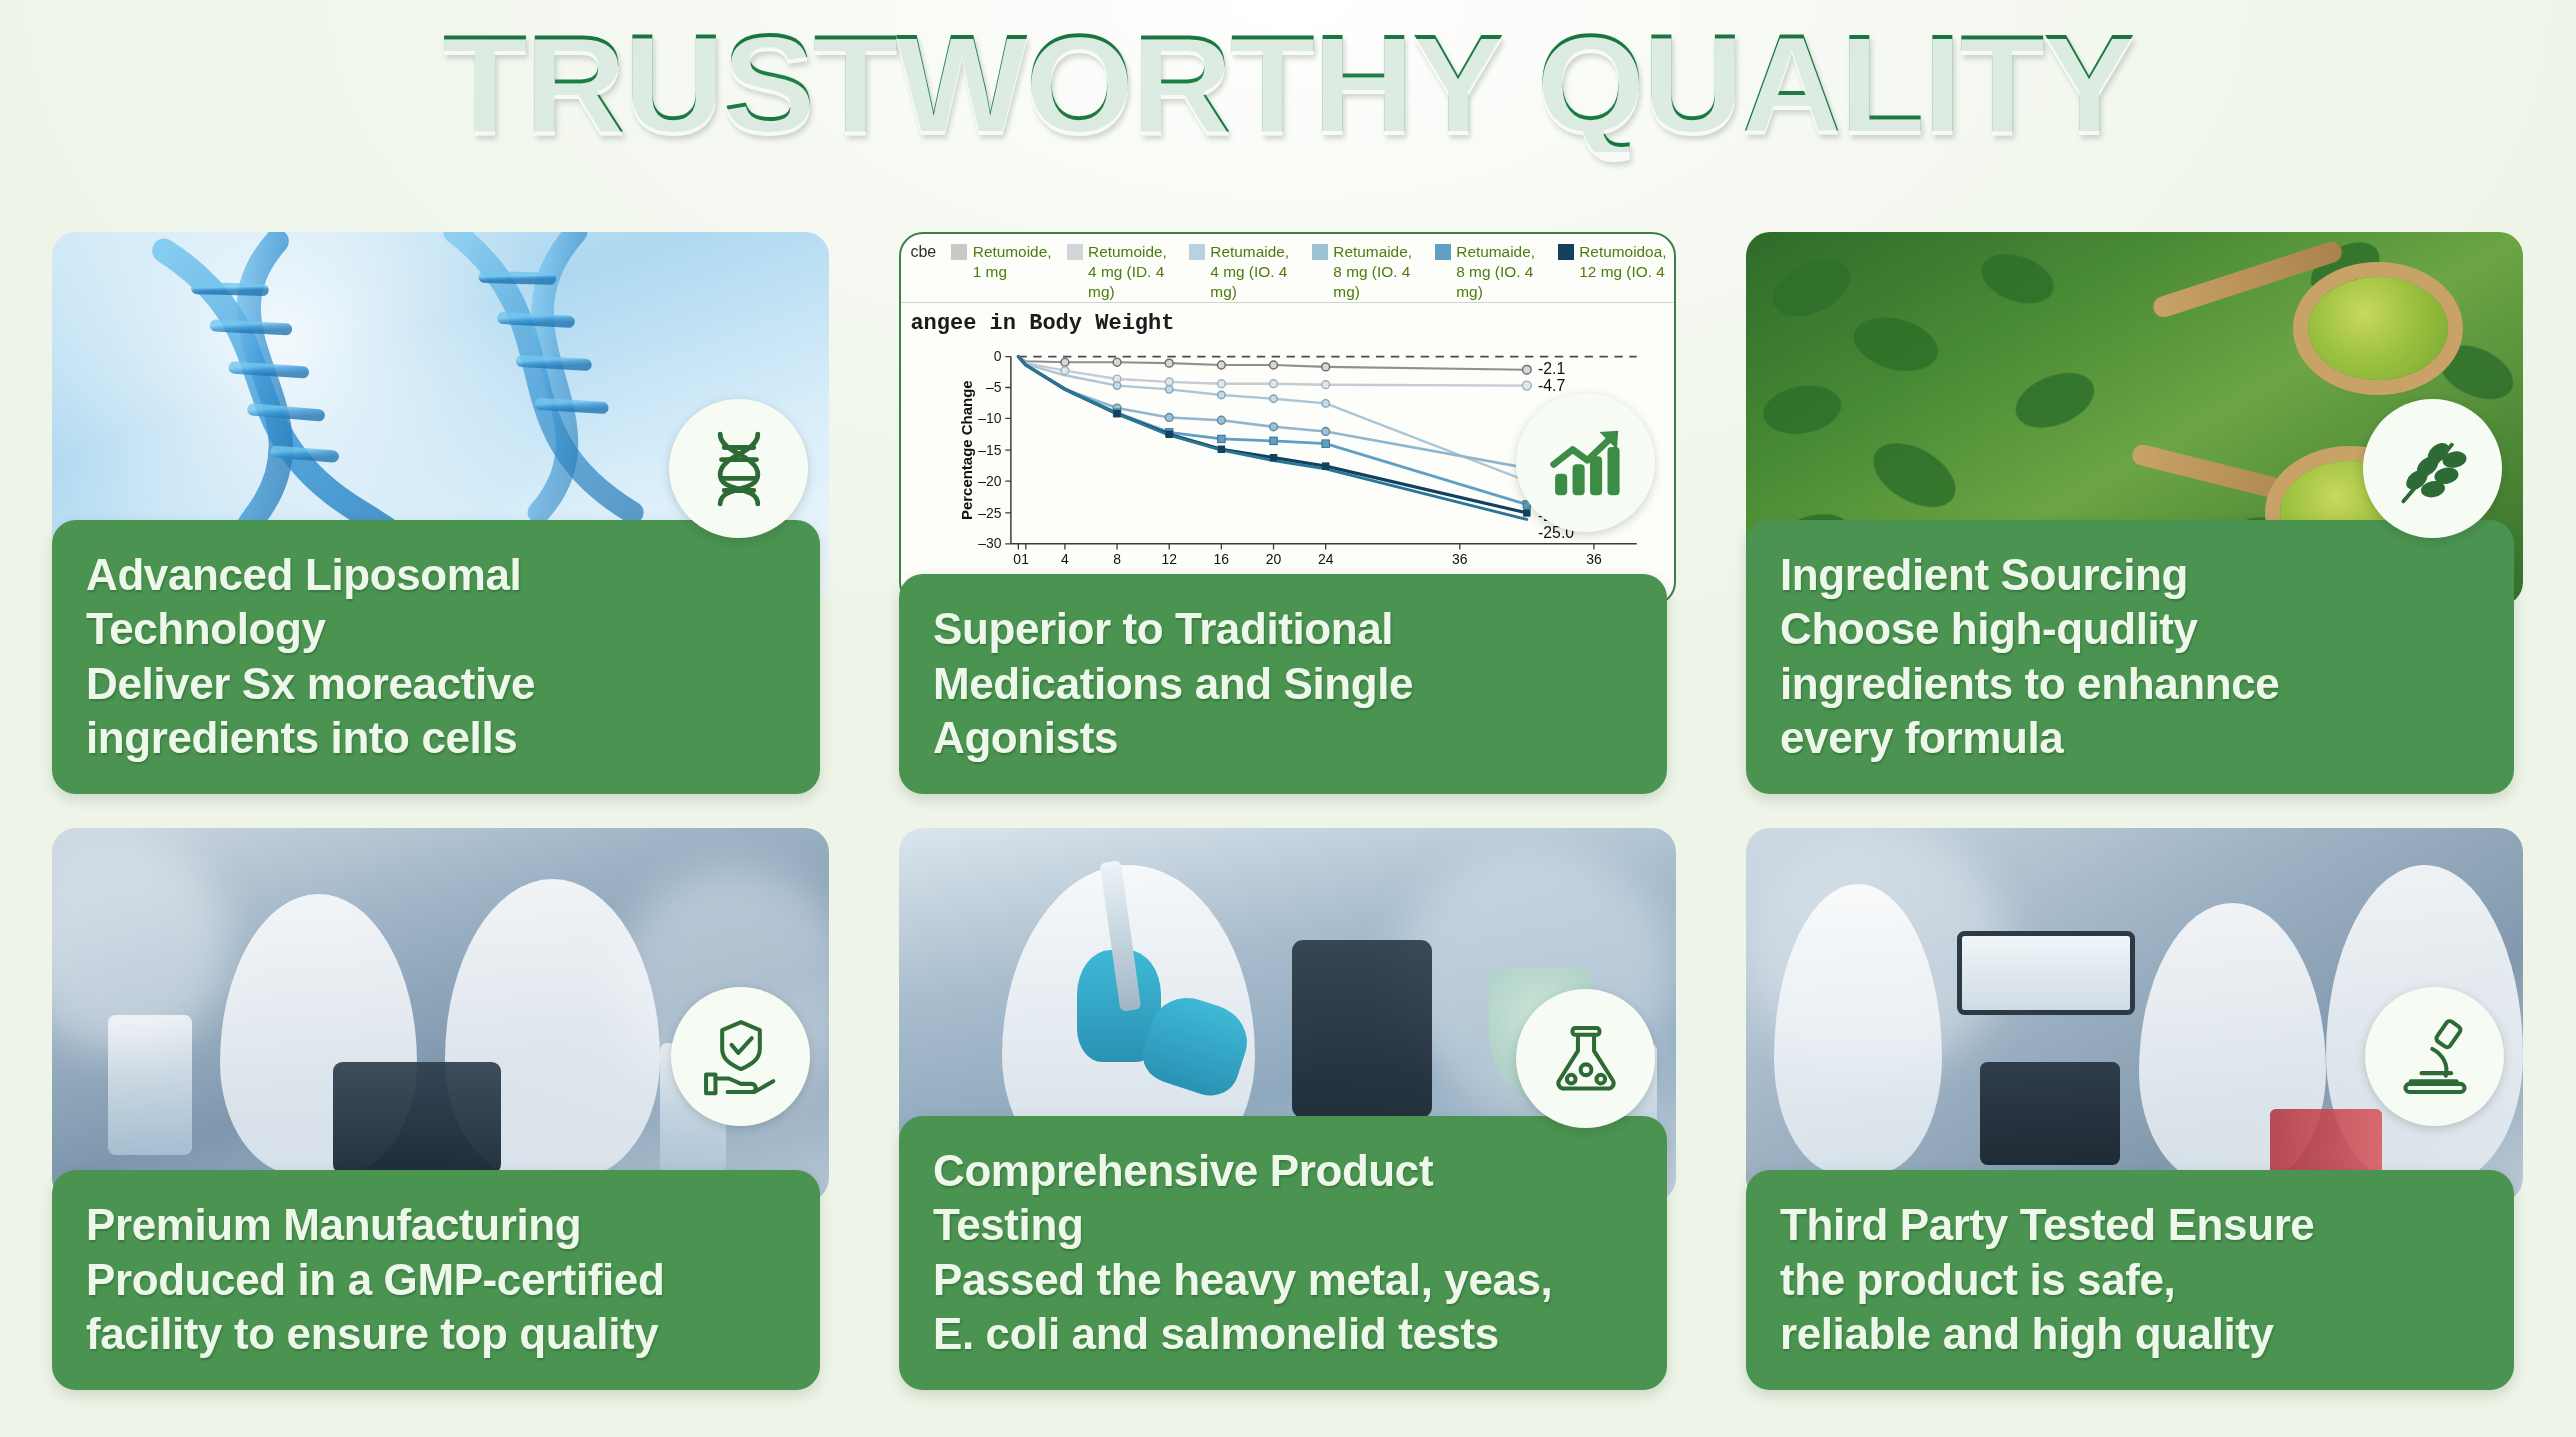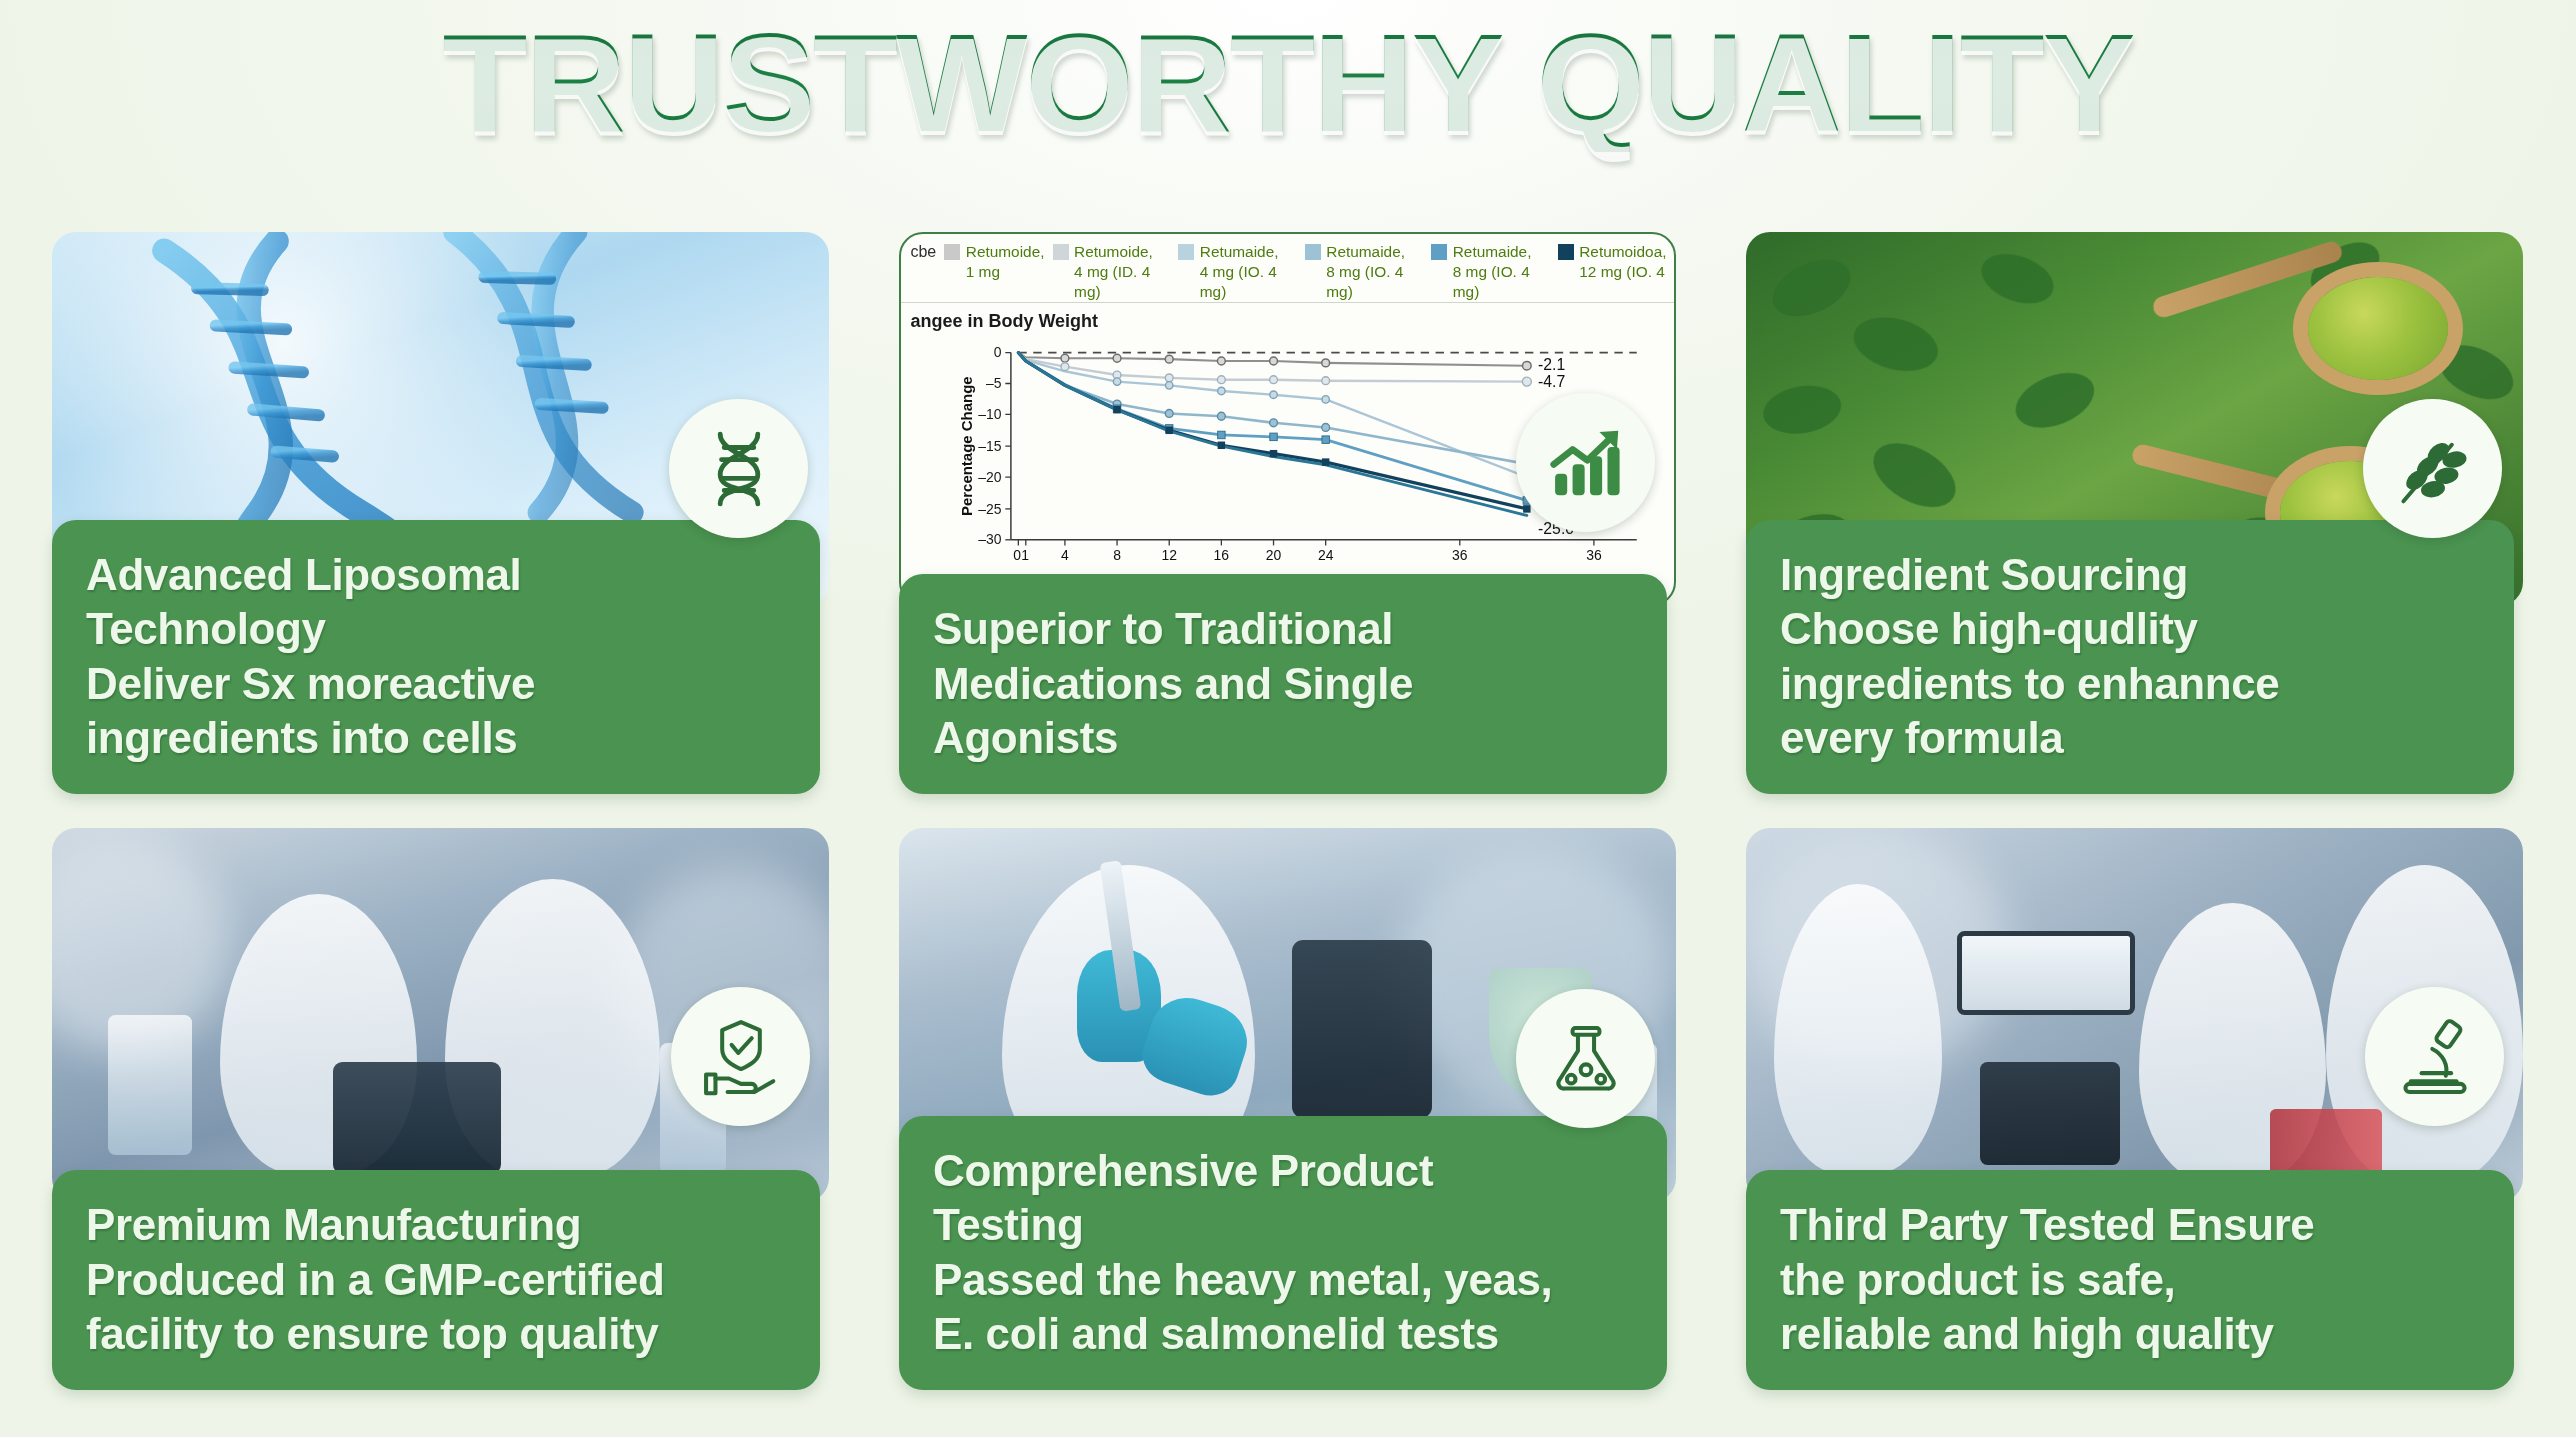--- a/index.html
+++ b/index.html
@@ -134,21 +134,21 @@
   .media-chart {
     background: #fdfdfa;
     border: 2.8px solid #3f7e47;
     border-radius: 24px;
   }
 
   
   .chart-legend {
     display: flex;
     align-items: flex-start;
-    gap: 8px;
+    gap: 15px;
     padding: 8.4px 7.5px 5.6px 9.4px;
     border-bottom: 0.9px solid #cfd6cb;
     overflow: hidden;
     height: 69px;
   }
   .legend-cut {
     font-size: 16px;
     color: #2f2f2f;
     padding-top: 0.9px;
     white-space: nowrap;
@@ -167,26 +167,27 @@
   }
   .legend-text {
     font-size: 15.4px;
     line-height: 1.28;
     color: #4d7c0f;
     white-space: pre-line;
     font-family: "Liberation Sans", sans-serif;
   }
 
   .chart-heading {
-    font-size: 18px;
+    font-size: 22px;
     font-weight: 700;
     color: #1b1b1b;
     padding: 7.5px 0 0 9.4px;
     white-space: nowrap;
     overflow: hidden;
+    font-family: Liberation Mono, monospace;
   }
 
   .chart-plot { position: relative; width: 100%; height: 249px; }
   .chart-plot svg { display: block; width: 100%; height: 100%; }
 
   
   .dna-strand {
     position: absolute;
     width: 100%; height: 100%;
     opacity: 0.95;

